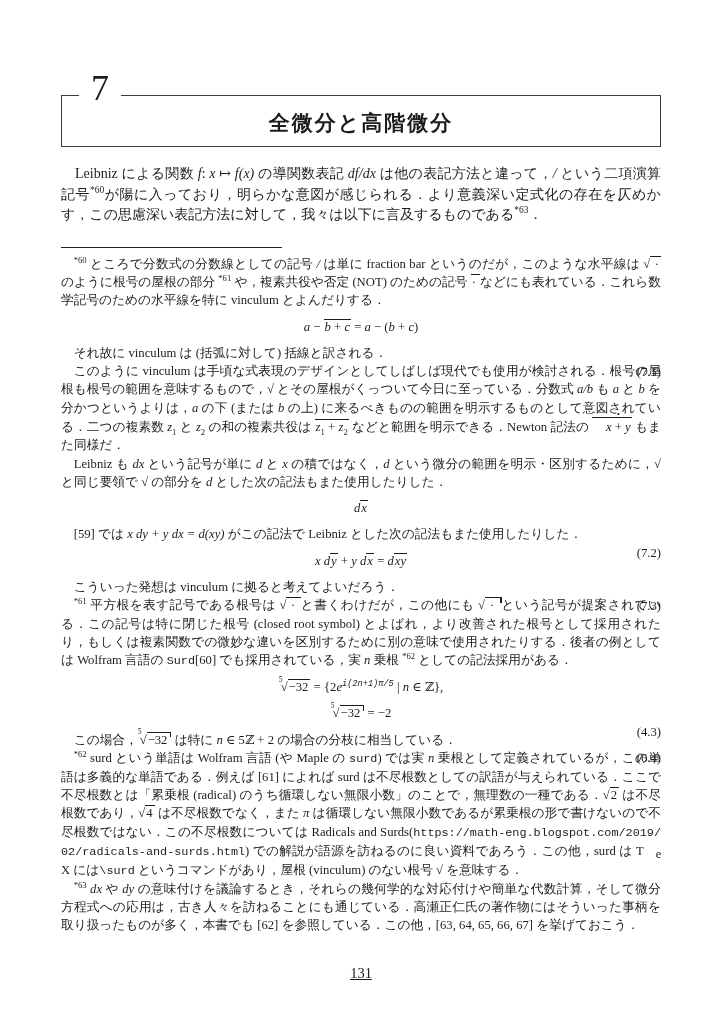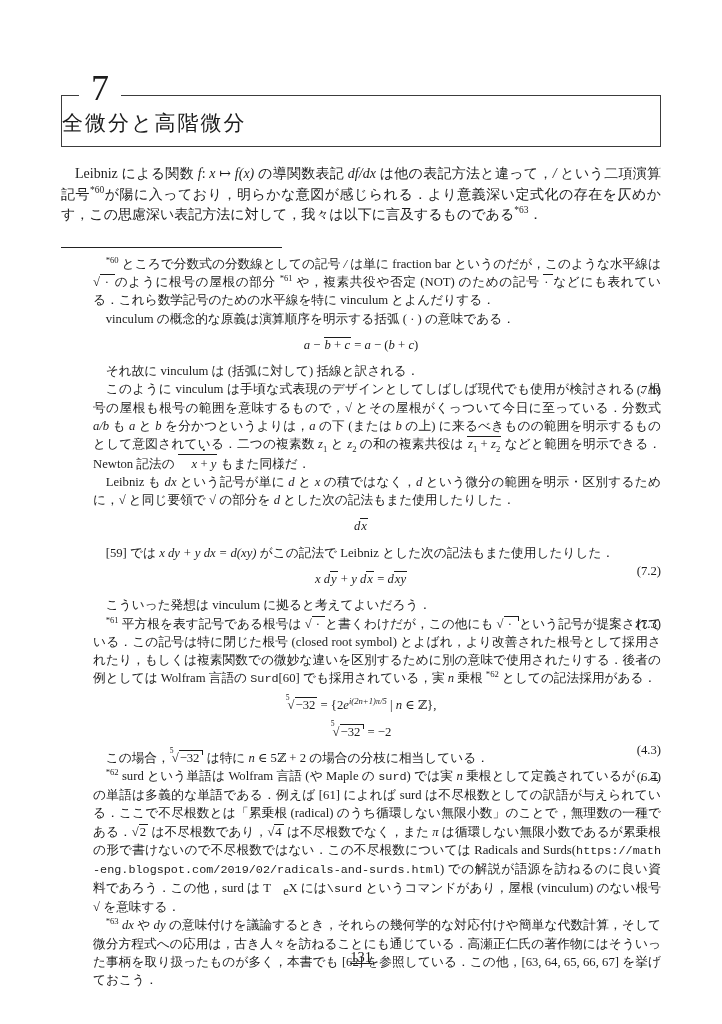--- a/index.html
+++ b/index.html
@@ -21,83 +21,82 @@
   }
   .chapnum{
     position:absolute;
     top:-27px;left:17px;
     background:#ffffff;
     padding:0 12px;
     font-size:36px;
     line-height:1.1;
   }
   .chaptitle{
-    text-align:left;
+    text-align:center;
     font-size:21px;
     padding-top:13px;
     letter-spacing:2px;
     font-family:"Liberation Sans","DejaVu Sans",sans-serif;
-    font-weight:400;
+    font-weight:700;
   }
   
   .lead{
     margin-top:17px;
     font-size:14px;
     line-height:1.47;
     text-align:justify;
     text-indent:1em;
   }
   
   .fnrule{margin-top:21px;width:221px;border-top:1.3px solid #222;height:0;}
   .footnotes{
     margin-top:7px;
     font-size:12.7px;
     line-height:1.44;
     text-align:justify;
   }
-  .fpara{text-indent:1em;margin-left:32px;}
+  .fpara{text-indent:1em;}
   .fnref{font-size:0.68em;line-height:0;vertical-align:super;}
   
   .eqrow{position:relative;text-align:center;text-indent:0;margin:8px 0;}
   .eqtag{position:absolute;right:0;top:1px;margin-top:44px;}
   .eqc{display:inline-block;}
   
   .mi{font-style:italic;}
   .mono{font-family:Liberation Mono, monospace;font-size:0.93em;word-break:break-all;}
   .msub{font-size:0.68em;line-height:0;}
-  sup.msup{font-size:0.68em;line-height:0;vertical-align:super;font-style:italic;}
+  sup.msup{font-size:0.68em;line-height:0;vertical-align:super;font-style:italic;font-family:Liberation Mono, monospace;}
   .ov{border-top:1px solid currentColor;padding:0 1px;}
   .ovd{position:relative;display:inline-block;}
   .ovd::after{content:"·";position:absolute;left:50%;top:-1.05em;transform:translateX(-50%);font-weight:bold;}
   .sq{white-space:nowrap;}
   .sqidx{font-size:0.6em;line-height:0;position:relative;top:-0.55em;margin-right:-0.25em;}
   .sqbody{border-top:1px solid currentColor;padding:0 2px 0 1px;}
   .sqbody.closed{position:relative;padding-right:4px;}
   .sqbody.closed::after{content:"";position:absolute;right:0;top:-1px;width:1.2px;height:0.42em;background:currentColor;}
   .tex .texE{display:inline-block;transform:translateY(0.22em);margin:0 -0.04em;}
-  .pageno{position:absolute;bottom:58px;left:0;right:0;text-align:center;font-size:14.5px;text-decoration:underline;}
+  .pageno{position:absolute;bottom:42px;left:0;right:0;text-align:center;font-size:14.5px;text-decoration:underline;}
 </style>
 </head>
 <body>
 
 <div class="page">
   <div class="content">
 
     <div class="chapterbox">
       <span class="chapnum">7</span>
       <div class="chaptitle">全微分と高階微分</div>
     </div>
 
     <div class="lead"><span class="">Leibniz による関数 </span><span class="mi">f</span><span class="">: </span><span class="mi">x</span><span class=""> ↦ </span><span class="mi">f(x)</span><span class=""> の導関数表記 </span><span class="mi">df/dx</span><span class=""> は他の表記方法と違って，</span><span class="mi">/</span><span class=""> という二項演算記号</span><sup class="fnref">*60</sup><span class="">が陽に入っており，明らかな意図が感じられる．より意義深い定式化の存在を仄めかす，この思慮深い表記方法に対して，我々は以下に言及するものである</span><sup class="fnref">*63</sup><span class="">．</span></div>
 
     <div class="fnrule"></div>
 
     <div class="footnotes">
         <div class="fpara"><sup class="fnref">*60</sup> <span class="">ところで分数式の分数線としての記号 </span><span class="mi">/</span><span class=""> は単に fraction bar というのだが，このような水平線は </span><span class="sq"><span class="sqsign">√</span><span class="sqbody"><span class=""> · </span></span></span><span class=""> のように根号の屋根の部分 </span><sup class="fnref">*61</sup><span class=""> や，複素共役や否定 (NOT) のための記号 </span><span class="ov"><span class=""> · </span></span><span class=""> などにも表れている．これら数学記号のための水平線を特に vinculum とよんだりする．</span></div>
-        <div class="fpara"><span class="">vinculum の概念的な原義は演算順序を明示する括弧 ( · ) の意味である．</span></div>
         <div class="eqrow"><span class="eqc"><span class="mi">a</span><span class=""> − </span><span class="ov"><span class="mi">b</span><span class=""> + </span><span class="mi">c</span></span><span class=""> = </span><span class="mi">a</span><span class=""> − (</span><span class="mi">b</span><span class=""> + </span><span class="mi">c</span><span class="">)</span></span><span class="eqtag">(7.1)</span></div>
         <div class="fpara"><span class="">それ故に vinculum は (括弧に対して) 括線と訳される．</span></div>
         <div class="fpara"><span class="">このように vinculum は手頃な式表現のデザインとしてしばしば現代でも使用が検討される．根号の屋根も根号の範囲を意味するもので，</span><span>√</span><span class=""> とその屋根がくっついて今日に至っている．分数式 </span><span class="mi">a/b</span><span class=""> も </span><span class="mi">a</span><span class=""> と </span><span class="mi">b</span><span class=""> を分かつというよりは，</span><span class="mi">a</span><span class=""> の下 (または </span><span class="mi">b</span><span class=""> の上) に来るべきものの範囲を明示するものとして意図されている．二つの複素数 </span><span class="mi">z</span><sub class="msub">1</sub><span class=""> と </span><span class="mi">z</span><sub class="msub">2</sub><span class=""> の和の複素共役は </span><span class="ov"><span class="mi">z</span><sub class="msub">1</sub><span class=""> + </span><span class="mi">z</span><sub class="msub">2</sub></span><span class=""> などと範囲を明示できる．Newton 記法の </span><span class="ov ovd"><span class="mi">x</span><span class=""> + </span><span class="mi">y</span></span><span class=""> もまた同様だ．</span></div>
         <div class="fpara"><span class="">Leibniz も </span><span class="mi">dx</span><span class=""> という記号が単に </span><span class="mi">d</span><span class=""> と </span><span class="mi">x</span><span class=""> の積ではなく，</span><span class="mi">d</span><span class=""> という微分の範囲を明示・区別するために，</span><span>√</span><span class=""> と同じ要領で </span><span>√</span><span class=""> の部分を </span><span class="mi">d</span><span class=""> とした次の記法もまた使用したりした．</span></div>
         <div class="eqrow"><span class="eqc"><span class="mi">d</span><span class="ov"><span class="mi">x</span></span></span><span class="eqtag">(7.2)</span></div>
         <div class="fpara"><span class="">[59] では </span><span class="mi">x dy + y dx = d(xy)</span><span class=""> がこの記法で Leibniz とした次の記法もまた使用したりした．</span></div>
         <div class="eqrow"><span class="eqc"><span class="mi">x </span><span class="mi">d</span><span class="ov"><span class="mi">y</span></span><span class=""> + </span><span class="mi">y </span><span class="mi">d</span><span class="ov"><span class="mi">x</span></span><span class=""> = </span><span class="mi">d</span><span class="ov"><span class="mi">xy</span></span></span><span class="eqtag">(7.3)</span></div>
         <div class="fpara"><span class="">こういった発想は vinculum に拠ると考えてよいだろう．</span></div>
         <div class="fpara"><sup class="fnref">*61</sup> <span class="">平方根を表す記号である根号は </span><span class="sq"><span class="sqsign">√</span><span class="sqbody"><span class=""> · </span></span></span><span class=""> と書くわけだが，この他にも </span><span class="sq"><span class="sqsign">√</span><span class="sqbody closed"><span class=""> · </span></span></span><span class=""> という記号が提案されている．この記号は特に閉じた根号 (closed root symbol) とよばれ，より改善された根号として採用されたり，もしくは複素関数での微妙な違いを区別するために別の意味で使用されたりする．後者の例としては Wolfram 言語の </span><span class="mono">Surd</span><span class="">[60] でも採用されている，実 </span><span class="mi">n</span><span class=""> 乗根 </span><sup class="fnref">*62</sup><span class=""> としての記法採用がある．</span></div>
         <div class="eqrow"><span class="eqc"><span class="sq"><sup class="sqidx">5</sup><span class="sqsign">√</span><span class="sqbody"><span class="">−32</span></span></span><span class=""> = {2</span><span class="mi">e</span><sup class="msup">i(2n+1)π/5</sup><span class=""> | </span><span class="mi">n</span><span class=""> ∈ ℤ},</span></span><span class="eqtag">(4.3)</span></div>

